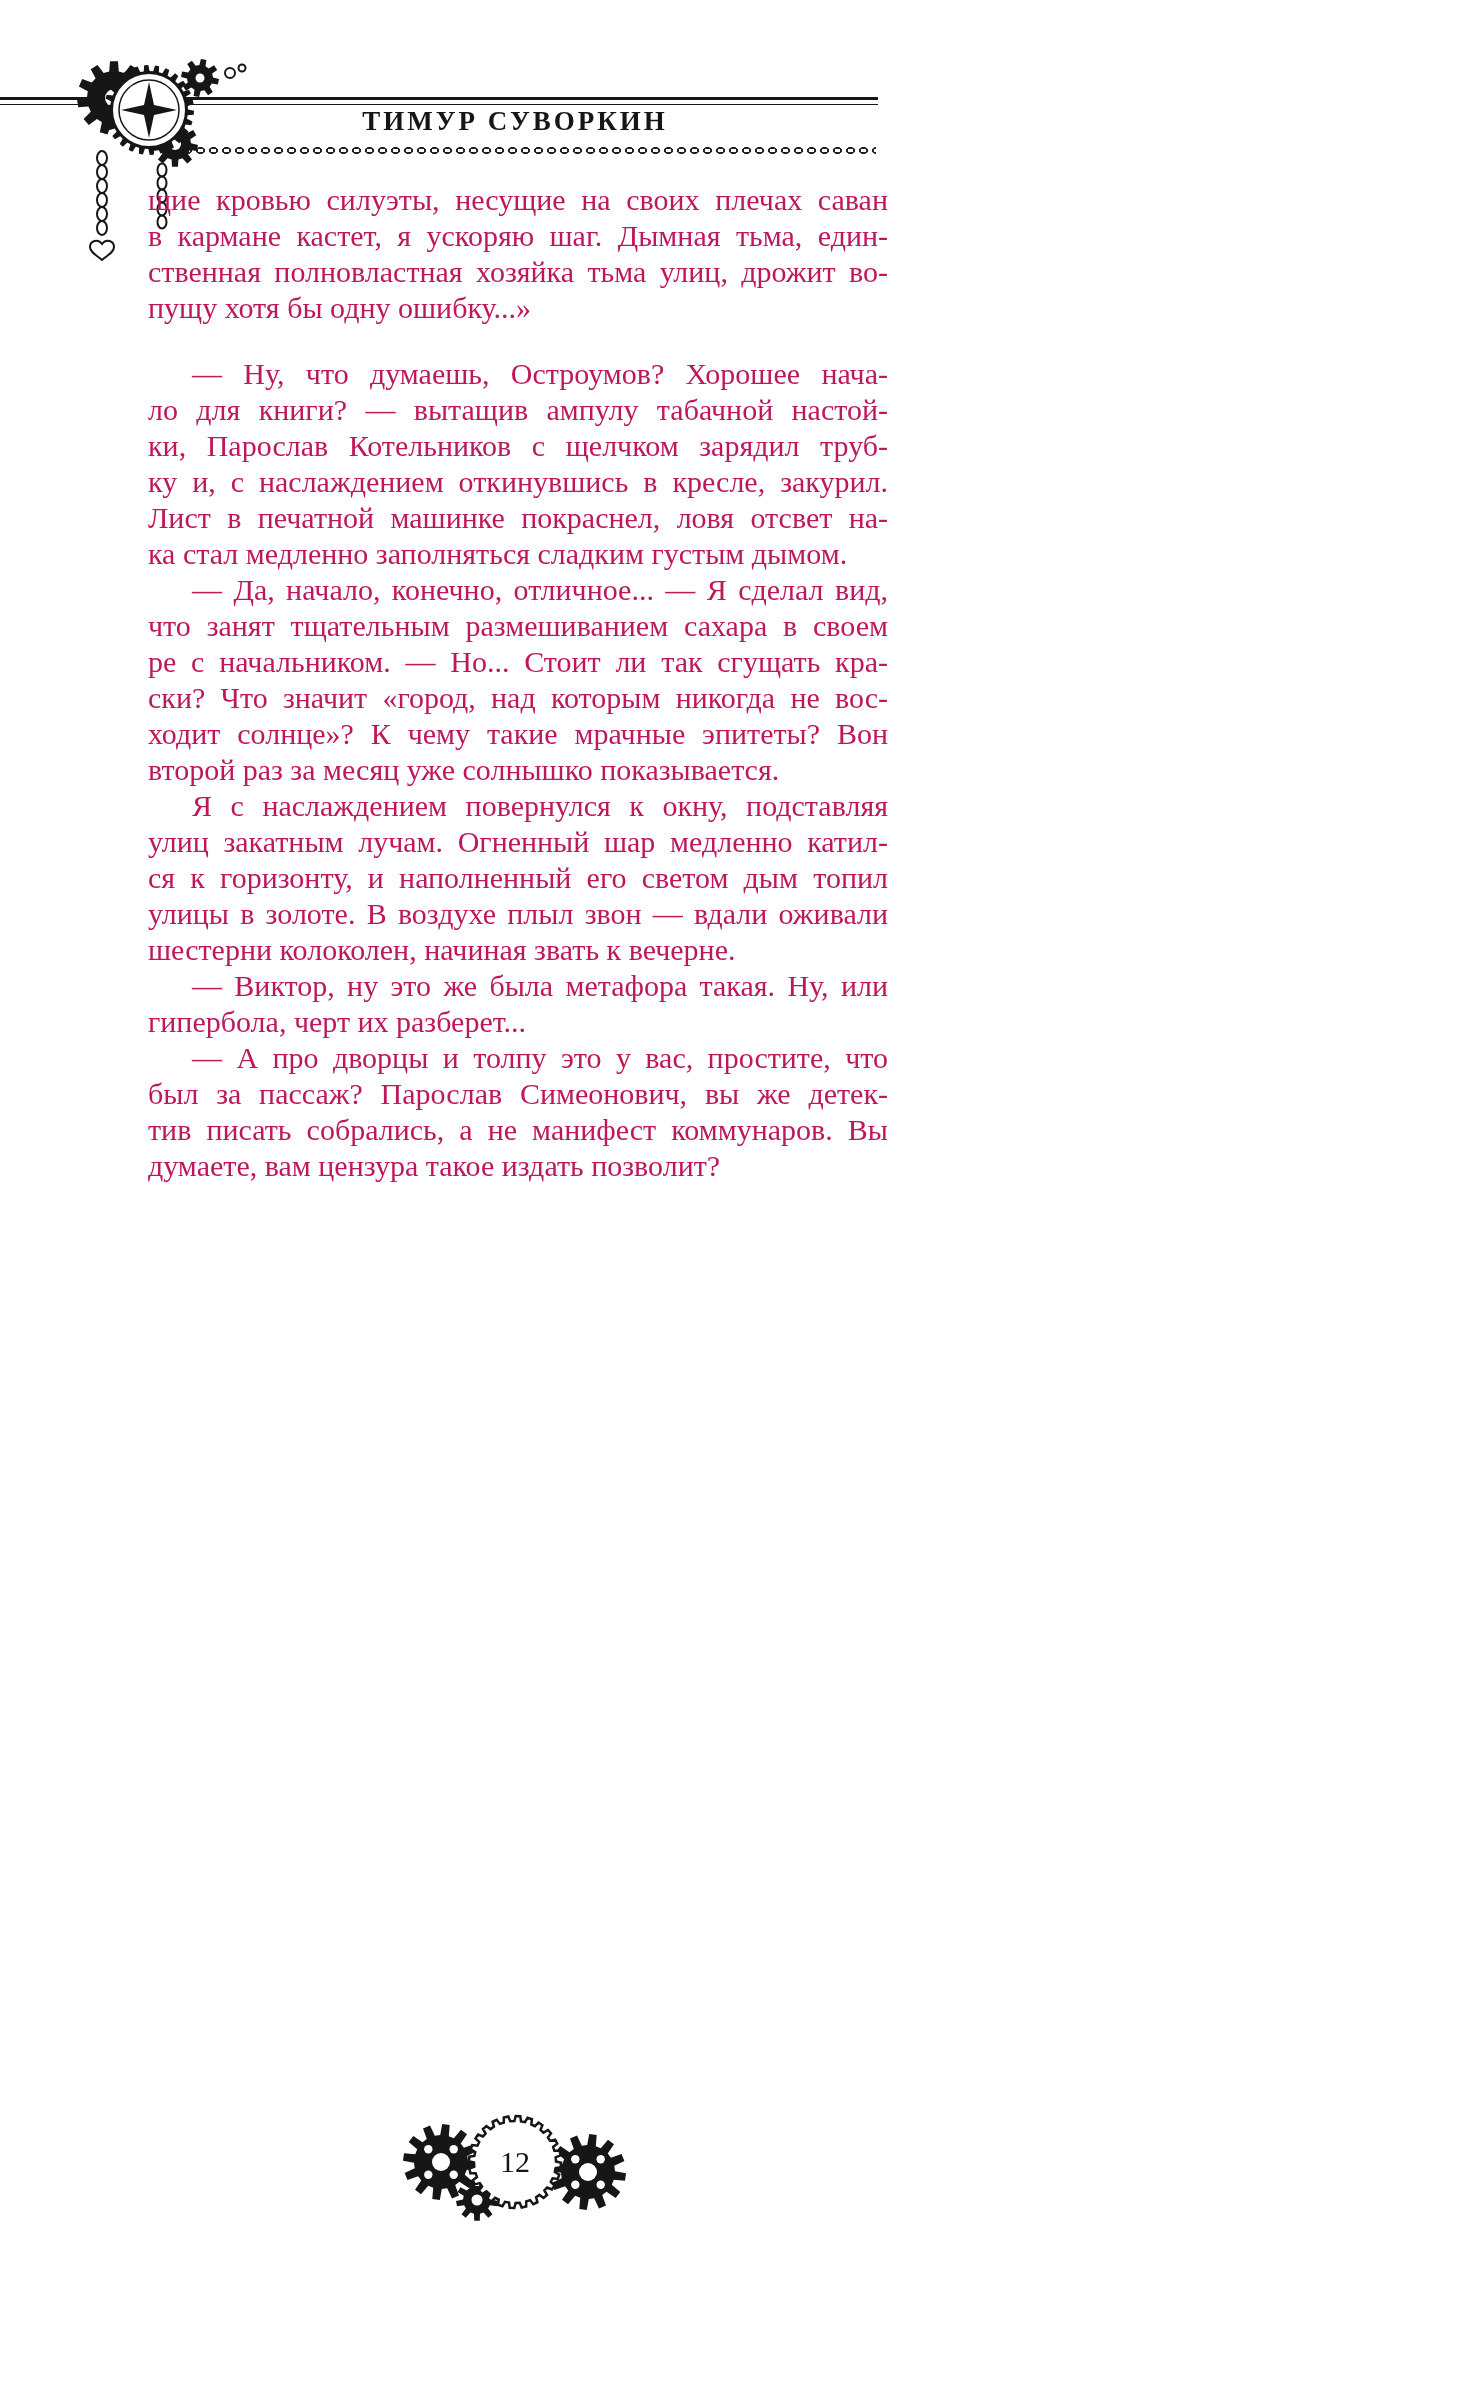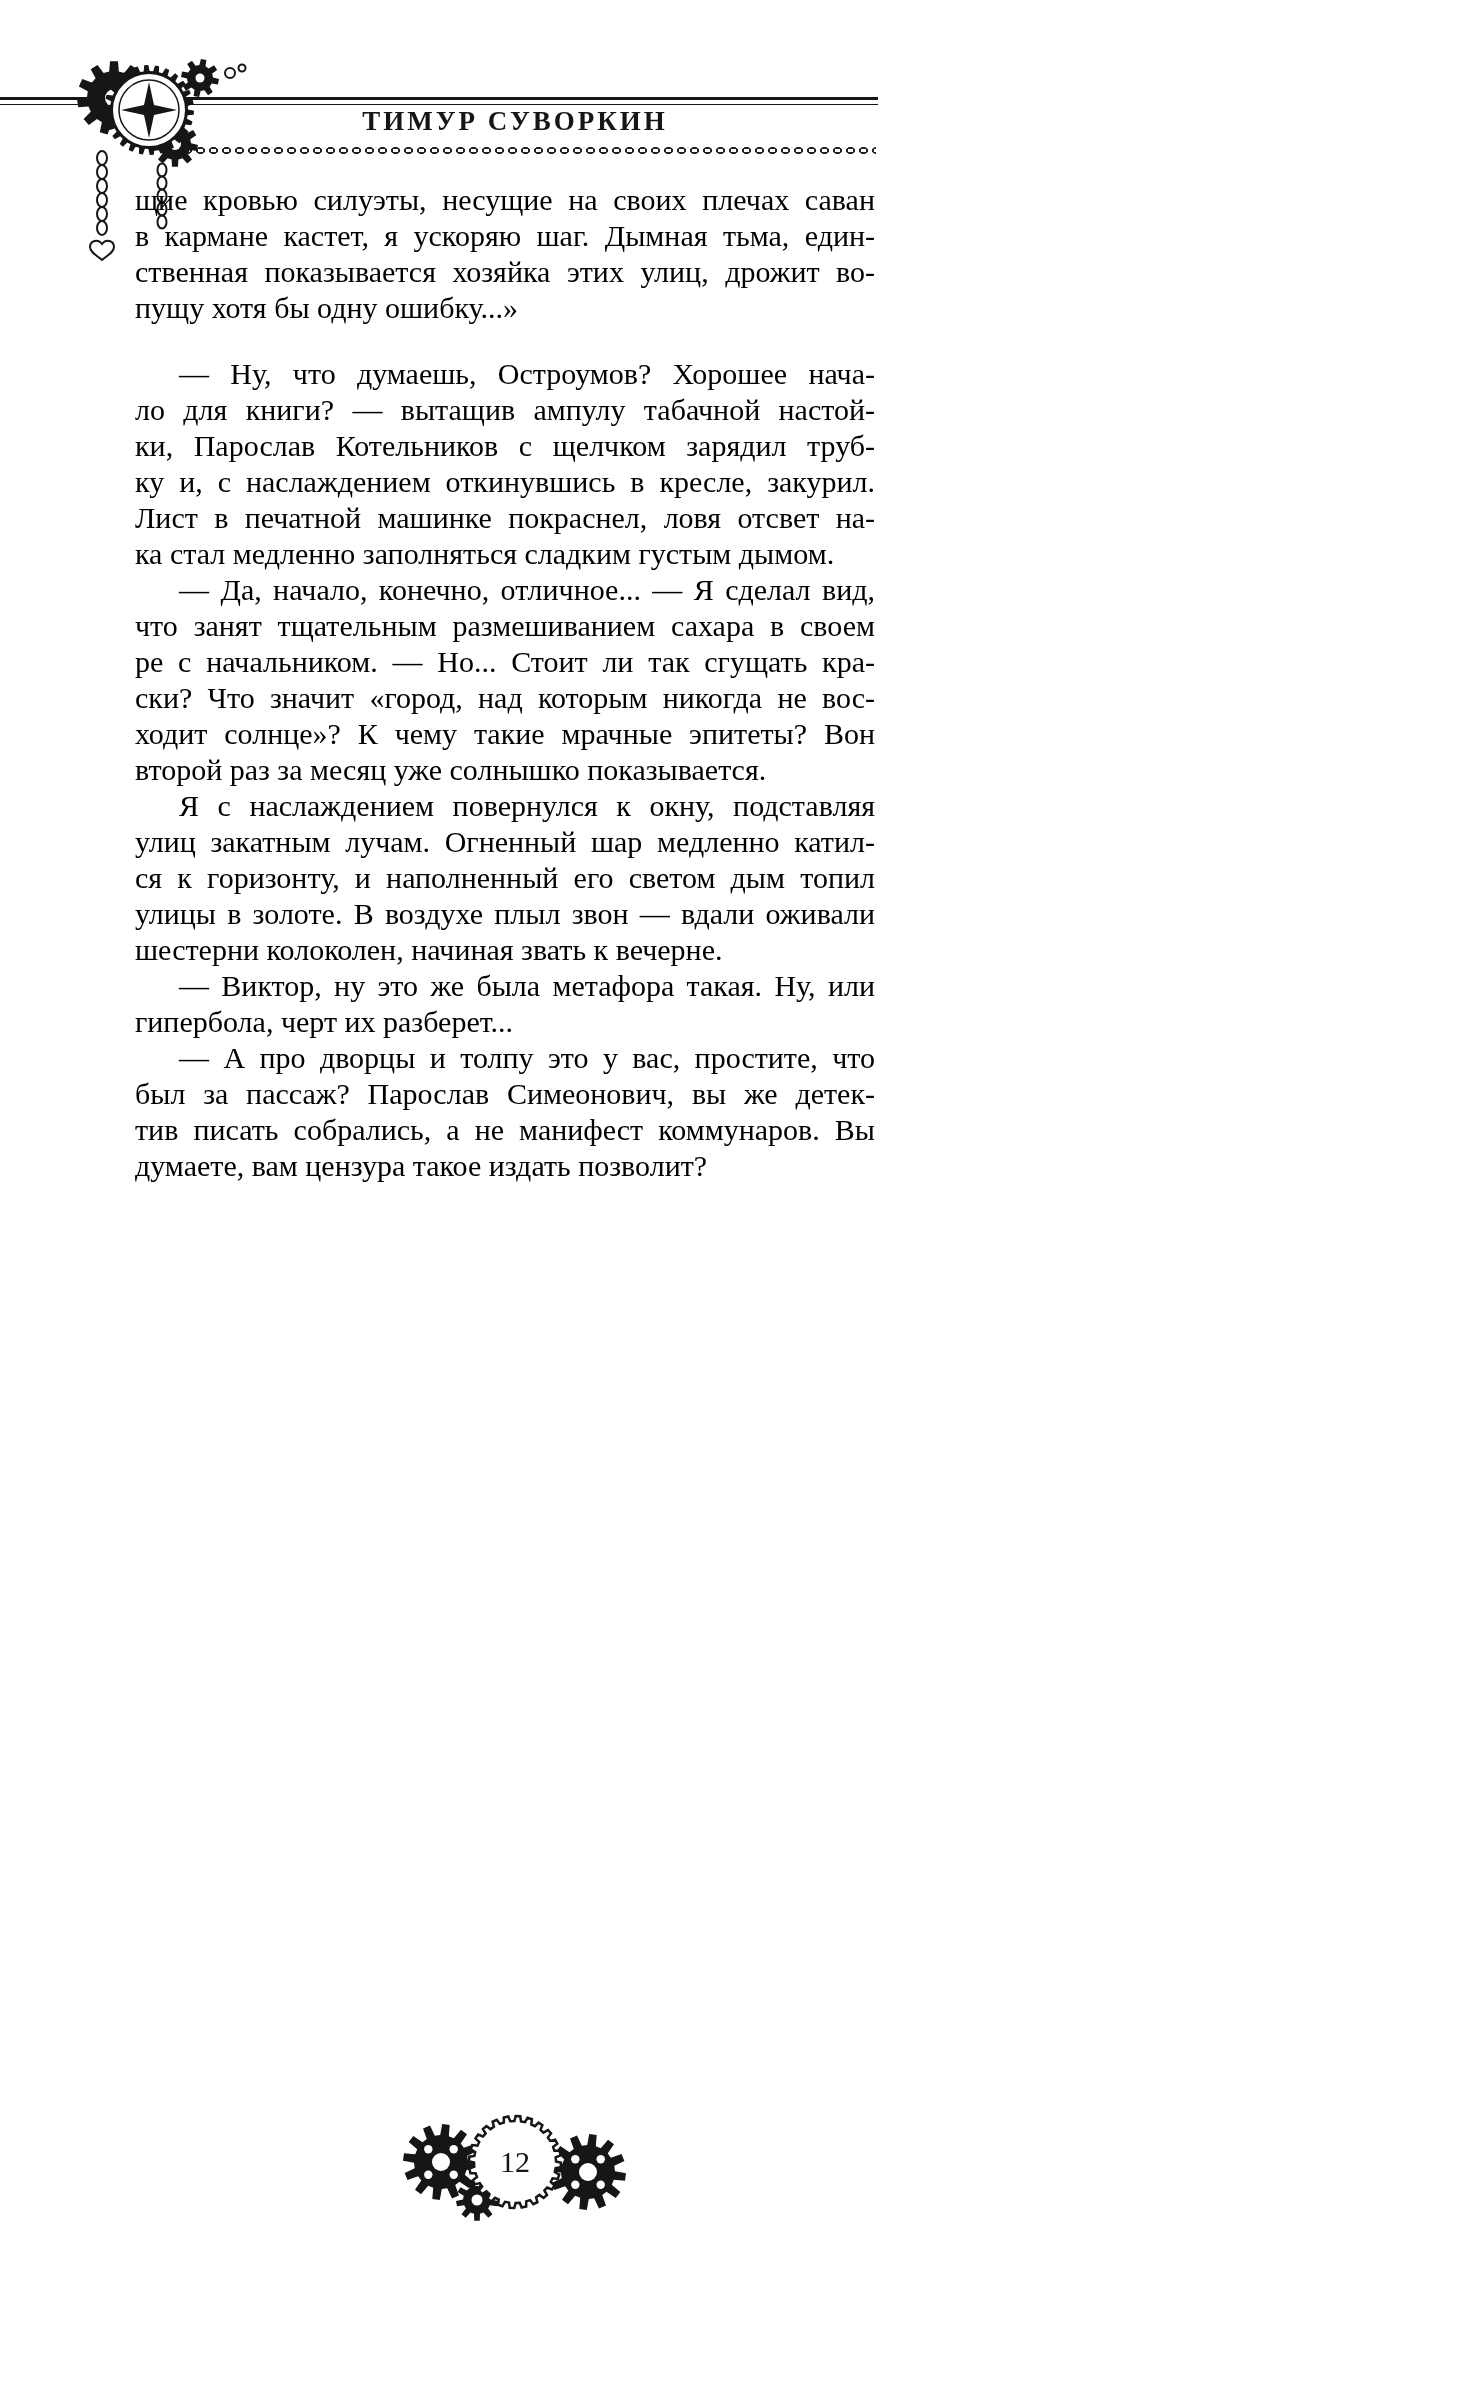--- a/index.html
+++ b/index.html
@@ -34,23 +34,23 @@
   }
   
   .orn-top-svg { position:absolute; left:52px; top:46px; width:210px; height:220px; }
   .orn-bottom-svg { position:absolute; left:394px; top:2110px; width:242px; height:120px; }
   .medallion-number {
     font-family:"Liberation Serif", serif;
     font-size:30px; fill:#161616;
   }
   
   .text-block {
-    position:absolute; left:135px; top:182px; width:740px;
+    position:absolute; left:148px; top:182px; width:740px;
     font-size:30px; line-height:36px;
-    color:#000000;
+    color:#be185d;
   }
   .text-block .line { text-align:justify; text-align-last:justify; }
   .text-block .line.end { text-align-last:left; }
   .text-block .line.indent { padding-left:44px; }
   .text-block .para-space { height:30px; }
 </style>
 </head>
 <body>
 
 <div class="page">
@@ -87,21 +87,21 @@
         <ellipse cx="110" cy="150" rx="4.5" ry="6.5" fill="none" stroke="#161616" stroke-width="2"></ellipse>
         <ellipse cx="110" cy="163" rx="4.5" ry="6.5" fill="none" stroke="#161616" stroke-width="2"></ellipse>
         <ellipse cx="110" cy="176" rx="4.5" ry="6.5" fill="none" stroke="#161616" stroke-width="2"></ellipse>
         <path d="M50,198 c-4,-6 -12,-3 -12,3 c0,5 6,8 12,13 c6,-5 12,-8 12,-13 c0,-6 -8,-9 -12,-3 Z" fill="none" stroke="#161616" stroke-width="2"></path>
       </g>
   </svg>
 
   <div class="text-block" id="text-block">
       <div class="line">щие кровью силуэты, несущие на своих плечах саван</div>
       <div class="line">в кармане кастет, я ускоряю шаг. Дымная тьма, един-</div>
-      <div class="line">ственная показывается хозяйка этих улиц, дрожит во-</div>
+      <div class="line">ственная полновластная хозяйка тьма улиц, дрожит во-</div>
       <div class="line end">пущу хотя бы одну ошибку...»</div>
       <div class="para-space"></div>
       <div class="line indent">— Ну, что думаешь, Остроумов? Хорошее нача-</div>
       <div class="line">ло для книги? — вытащив ампулу табачной настой-</div>
       <div class="line">ки, Парослав Котельников с щелчком зарядил труб-</div>
       <div class="line">ку и, с наслаждением откинувшись в кресле, закурил.</div>
       <div class="line">Лист в печатной машинке покраснел, ловя отсвет на-</div>
       <div class="line end">ка стал медленно заполняться сладким густым дымом.</div>
       <div class="line indent">— Да, начало, конечно, отличное... — Я сделал вид,</div>
       <div class="line">что занят тщательным размешиванием сахара в своем</div>

